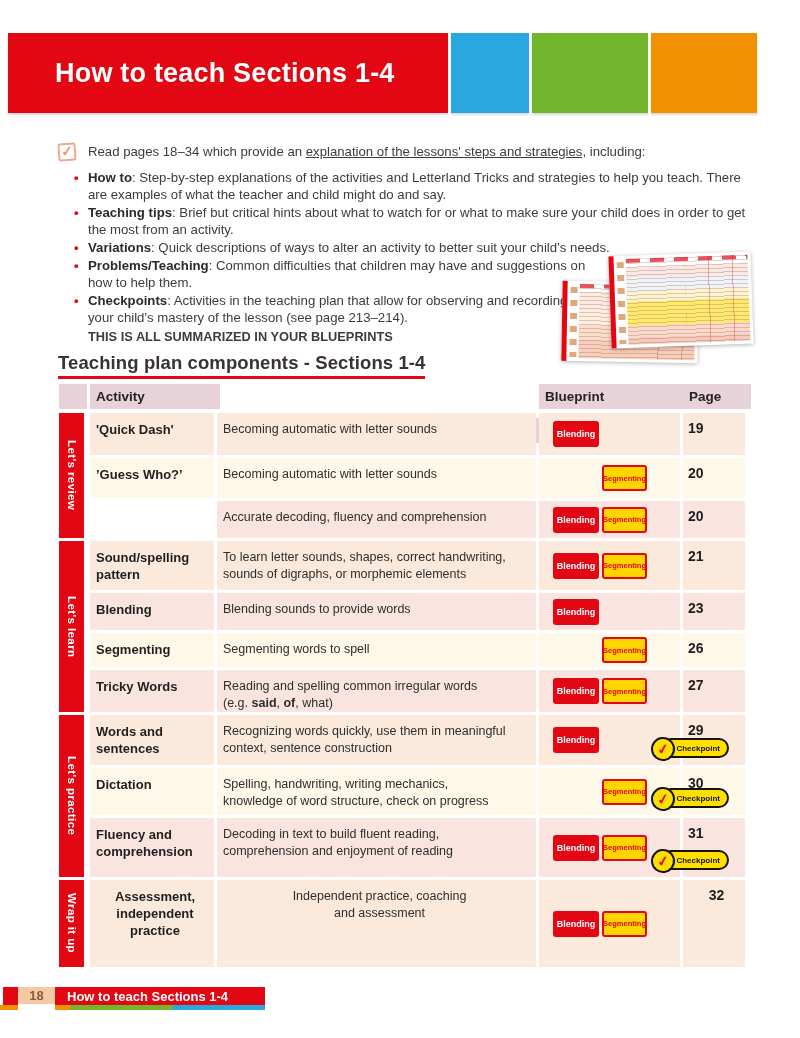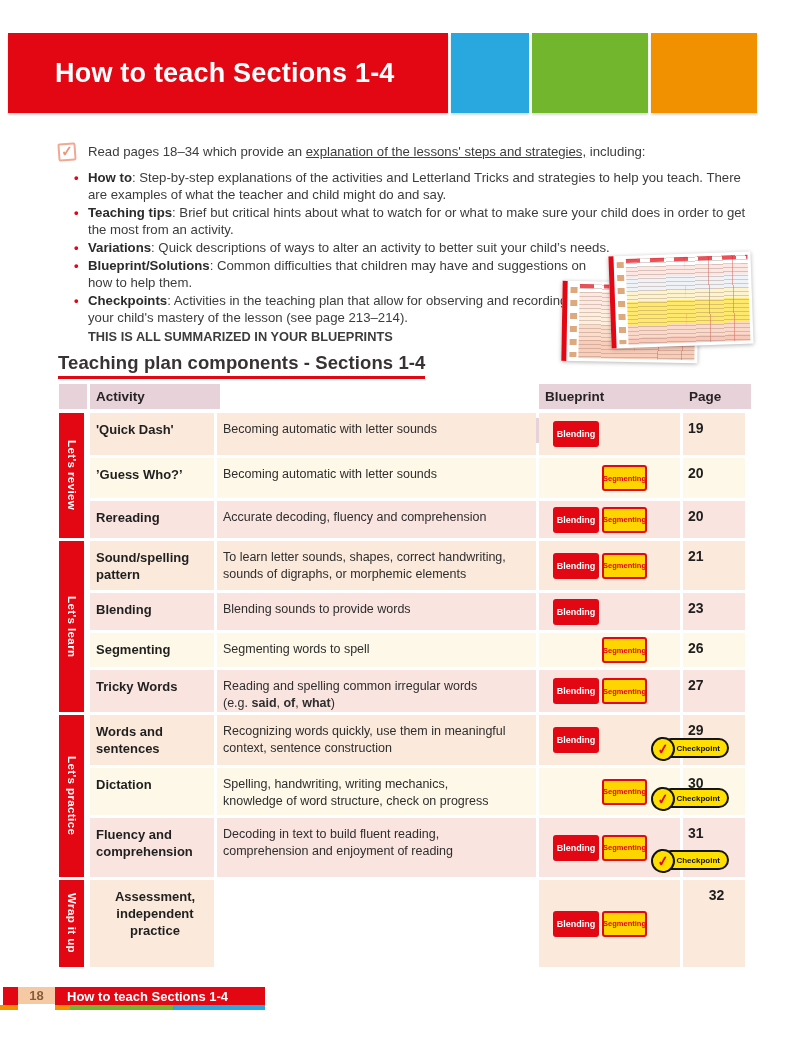--- a/index.html
+++ b/index.html
@@ -107,21 +107,21 @@
     <span class="term">Teaching tips</span><span>: Brief but critical hints about what to watch for or what to make sure your child does in order to get the most from an activity.</span>
   </li>
 
   <li>
     <span class="bullet-dot">•</span>
     <span class="term">Variations</span><span>: Quick descriptions of ways to alter an activity to better suit your child’s needs.</span>
   </li>
 
   <li class="narrow">
     <span class="bullet-dot">•</span>
-    <span class="term">Blueprint/Solutions</span><span>: Common difficulties that children may have and suggestions on how to help them.</span>
+    <span class="term">Problems/Teaching</span><span>: Common difficulties that children may have and suggestions on how to help them.</span>
   </li>
 
   <li class="narrow">
     <span class="bullet-dot">•</span>
     <span class="term">Checkpoints</span><span>: Activities in the teaching plan that allow for observing and recording your child's mastery of the lesson (see page 213–214).</span>
   </li>
 </ul>
     <div id="intro-summary">THIS IS ALL SUMMARIZED IN YOUR BLUEPRINTS</div>
   </div>
 
@@ -163,21 +163,20 @@
         </div>
         <div class="trow" style="top: 74px; height: 40px; --tone: #fdf8e7;">
           <div class="cell c-activity">’Guess Who?’</div>
           <div class="cell c-purpose"><span>Becoming automatic with letter sounds</span></div>
           <div class="cell c-blueprint">
             <div class="badge-segmenting">Segmenting</div>
           </div>
           <div class="cell c-page">20</div>
         </div>
         <div class="trow" style="top: 117px; height: 37px; --tone: #f9e4df;">
-          <div class="cell c-activity">Rereading</div>
           <div class="cell c-purpose"><span>Accurate decoding, fluency and comprehension</span></div>
           <div class="cell c-blueprint">
             <div class="badge-blending">Blending</div>
             <div class="badge-segmenting">Segmenting</div>
           </div>
           <div class="cell c-page">20</div>
         </div>
         <div class="sec-strip" style="top: 29px; height: 125px;">
           <span class="sec-label">Let's review</span>
         </div>
@@ -204,21 +203,21 @@
           <div class="cell c-activity">Segmenting</div>
           <div class="cell c-purpose"><span>Segmenting words to spell</span></div>
           <div class="cell c-blueprint">
             <div class="badge-segmenting">Segmenting</div>
           </div>
           <div class="cell c-page">26</div>
         </div>
         <div class="trow" style="top: 286px; height: 42px; --tone: #f9e4df;">
           <div class="cell c-activity">Tricky Words</div>
           <div class="cell c-purpose"><span>Reading and spelling common irregular words
-(e.g. </span><span style="font-weight: 700;">said</span><span>, </span><span style="font-weight: 700;">of</span><span>, </span><span style="font-weight: 700;">what</span><span>)</span></div>
+(e.g. </span><span style="font-weight: 700;">said</span><span>, </span><span style="font-weight: 700;">of</span><span>, </span><span style="font-weight: 400;">what</span><span>)</span></div>
           <div class="cell c-blueprint">
             <div class="badge-blending">Blending</div>
             <div class="badge-segmenting">Segmenting</div>
           </div>
           <div class="cell c-page">27</div>
         </div>
         <div class="sec-strip" style="top: 157px; height: 171px;">
           <span class="sec-label">Let's learn</span>
         </div>
         <div class="trow" style="top: 331px; height: 50px; --tone: #fbe9db;">
@@ -260,20 +259,22 @@
               <span>Checkpoint</span>
             </div></div>
         </div>
         <div class="sec-strip" style="top: 331px; height: 162px;">
           <span class="sec-label">Let's practice</span>
         </div>
         <div class="trow" style="top: 496px; height: 87px; text-align: center; --tone: #fbe9db;">
           <div class="cell c-activity">Assessment,
 independent
 practice</div>
+          <div class="cell c-purpose"><span>Independent practice, coaching
+and assessment</span></div>
           <div class="cell c-blueprint">
             <div class="badge-blending">Blending</div>
             <div class="badge-segmenting">Segmenting</div>
           </div>
           <div class="cell c-page">32</div>
         </div>
         <div class="sec-strip" style="top: 496px; height: 87px;">
           <span class="sec-label">Wrap it up</span>
         </div>
       </div>

